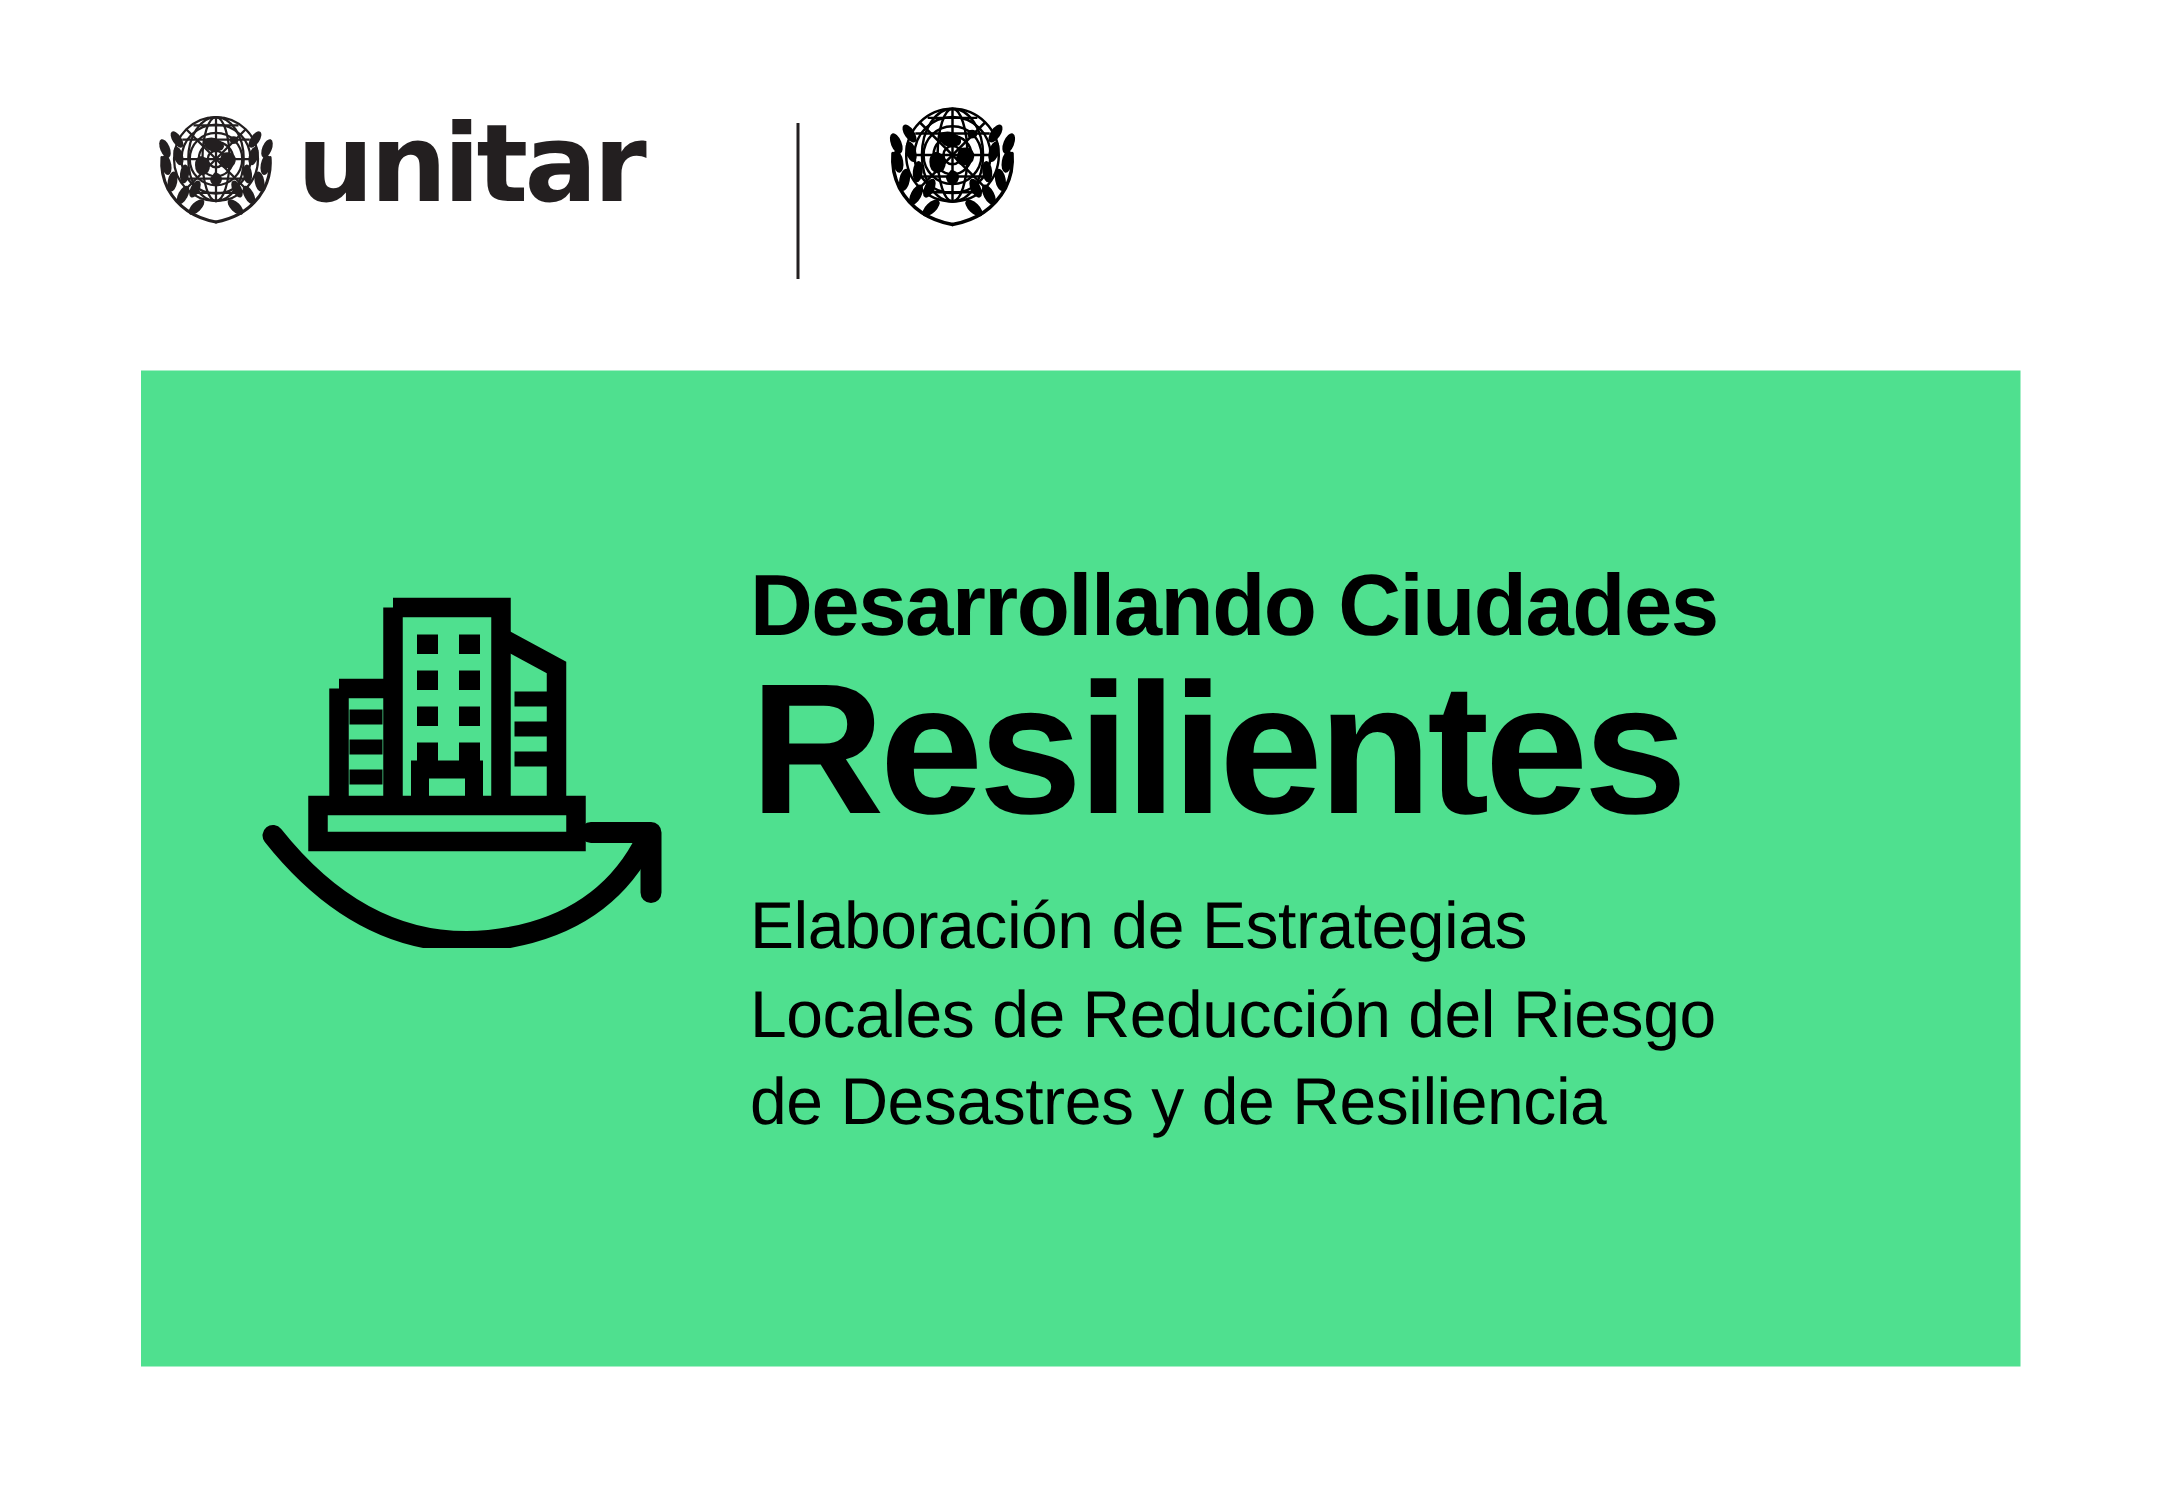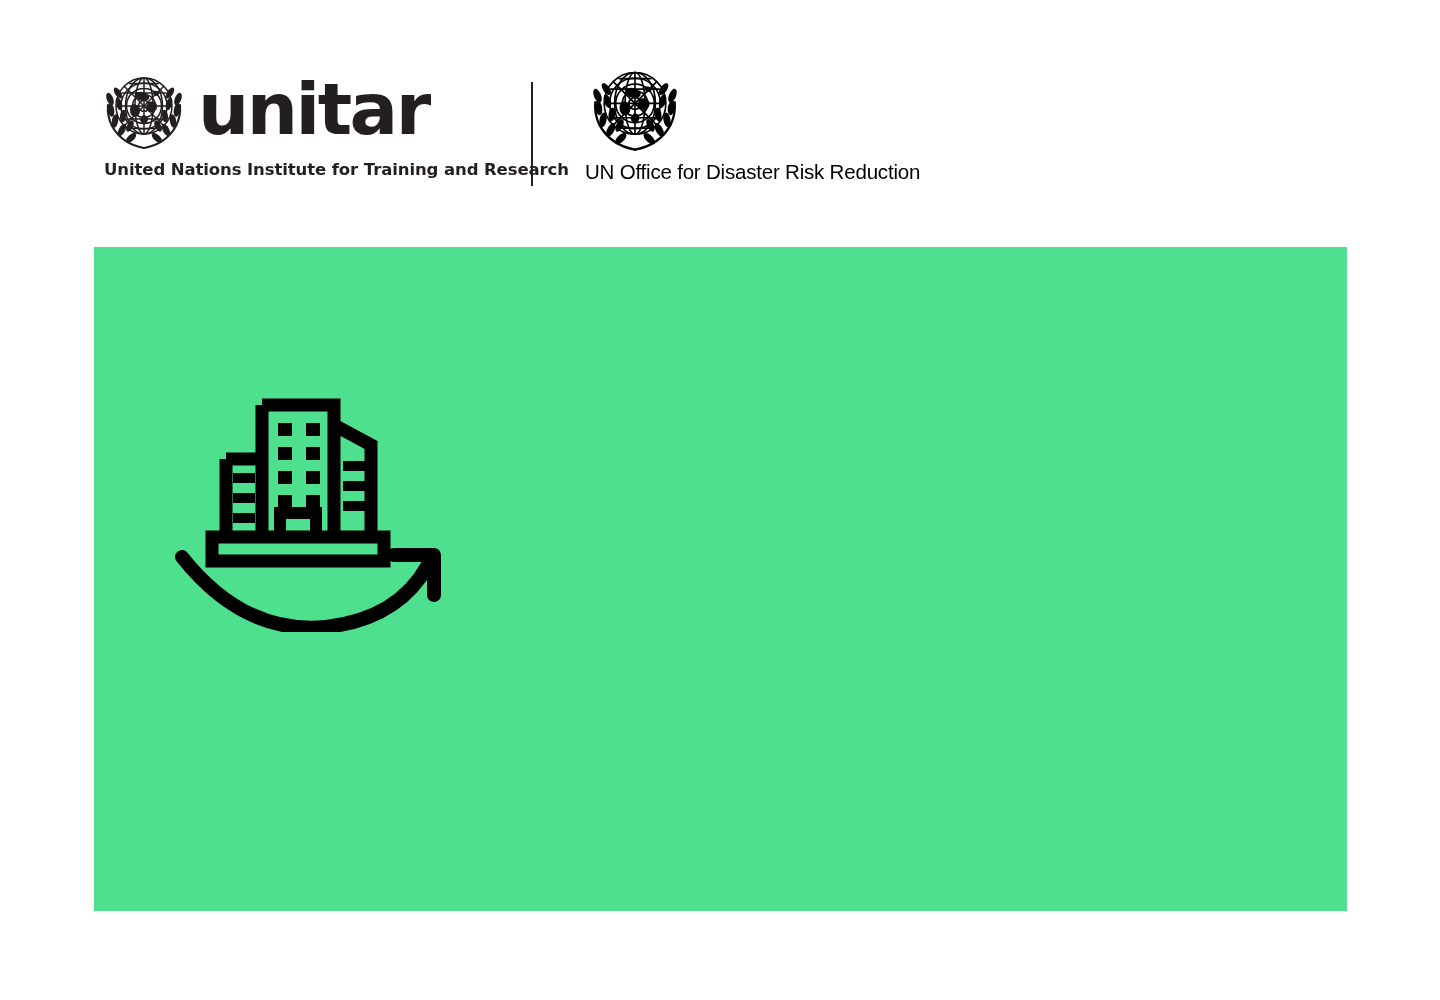--- a/index.html
+++ b/index.html
@@ -238,21 +238,20 @@
             <ellipse cx="59" cy="65" rx="3.2" ry="6.6" transform="rotate(-46 59 65)"></ellipse>
             <ellipse cx="72" cy="20" rx="3.0" ry="6.2" transform="rotate(34 72 20)"></ellipse>
             <ellipse cx="71" cy="31" rx="3.0" ry="6.4" transform="rotate(16 71 31)"></ellipse>
             <ellipse cx="67" cy="43" rx="3.0" ry="6.4" transform="rotate(-6 67 43)"></ellipse>
             <ellipse cx="60" cy="53" rx="3.0" ry="6.2" transform="rotate(-26 60 53)"></ellipse>
           </g>
         </svg>
       </span>
       <span class="unitar-wordmark">unitar</span>
     </div>
-    <div class="unitar-tagline"><span class="tg-bold">United Nations</span><span class="tg-reg"> Institute for Training and Research</span></div>
   </div>
 
   <div class="logo-divider"></div>
 
   <div class="undrr-lockup">
     <div class="undrr-row">
       <span>
         <svg class="un-emblem" width="104" height="86" viewBox="0 0 92 78" aria-hidden="true">
           <g fill="none" stroke="#000000" stroke-width="1.5">
             <circle cx="46" cy="33" r="28"></circle>
@@ -298,21 +297,20 @@
             <ellipse cx="68" cy="57" rx="3.2" ry="6.8" transform="rotate(-28 68 57)"></ellipse>
             <ellipse cx="59" cy="65" rx="3.2" ry="6.6" transform="rotate(-46 59 65)"></ellipse>
             <ellipse cx="72" cy="20" rx="3.0" ry="6.2" transform="rotate(34 72 20)"></ellipse>
             <ellipse cx="71" cy="31" rx="3.0" ry="6.4" transform="rotate(16 71 31)"></ellipse>
             <ellipse cx="67" cy="43" rx="3.0" ry="6.4" transform="rotate(-6 67 43)"></ellipse>
             <ellipse cx="60" cy="53" rx="3.0" ry="6.2" transform="rotate(-26 60 53)"></ellipse>
           </g>
         </svg>
       </span>
     </div>
-    <div class="undrr-tagline">UN Office for Disaster Risk Reduction</div>
   </div>
 
 </div>
 
 <div class="banner">
 
   <div class="city-icon">
     <svg width="290" height="245" viewBox="0 0 290 245" aria-hidden="true">
       <g fill="none" stroke="#000000" stroke-width="13" stroke-linejoin="miter" stroke-linecap="butt">
 
@@ -352,14 +350,23 @@
         <rect x="177" y="94" width="22" height="10"></rect>
         <rect x="177" y="114" width="22" height="10"></rect>
       </g>
 
       <path d="M16 170 Q78 248 160 240 Q232 232 262 178" fill="none" stroke="#000000" stroke-width="14" stroke-linecap="round"></path>
 
       <path d="M228 168 H268 V208" fill="none" stroke="#000000" stroke-width="14" stroke-linecap="round" stroke-linejoin="round"></path>
     </svg>
   </div>
 
+  <div class="title-block">
+    <div class="title-line-1">Desarrollando Ciudades</div>
+    <div class="title-line-2">Resilientes</div>
+    <div class="subtitle">
+      <div class="subtitle-line">Elaboración de Estrategias</div>
+      <div class="subtitle-line">Locales de Reducción del Riesgo</div>
+      <div class="subtitle-line">de Desastres y de Resiliencia</div>
+    </div>
+  </div>
 
 </div>
 
 </body></html>

